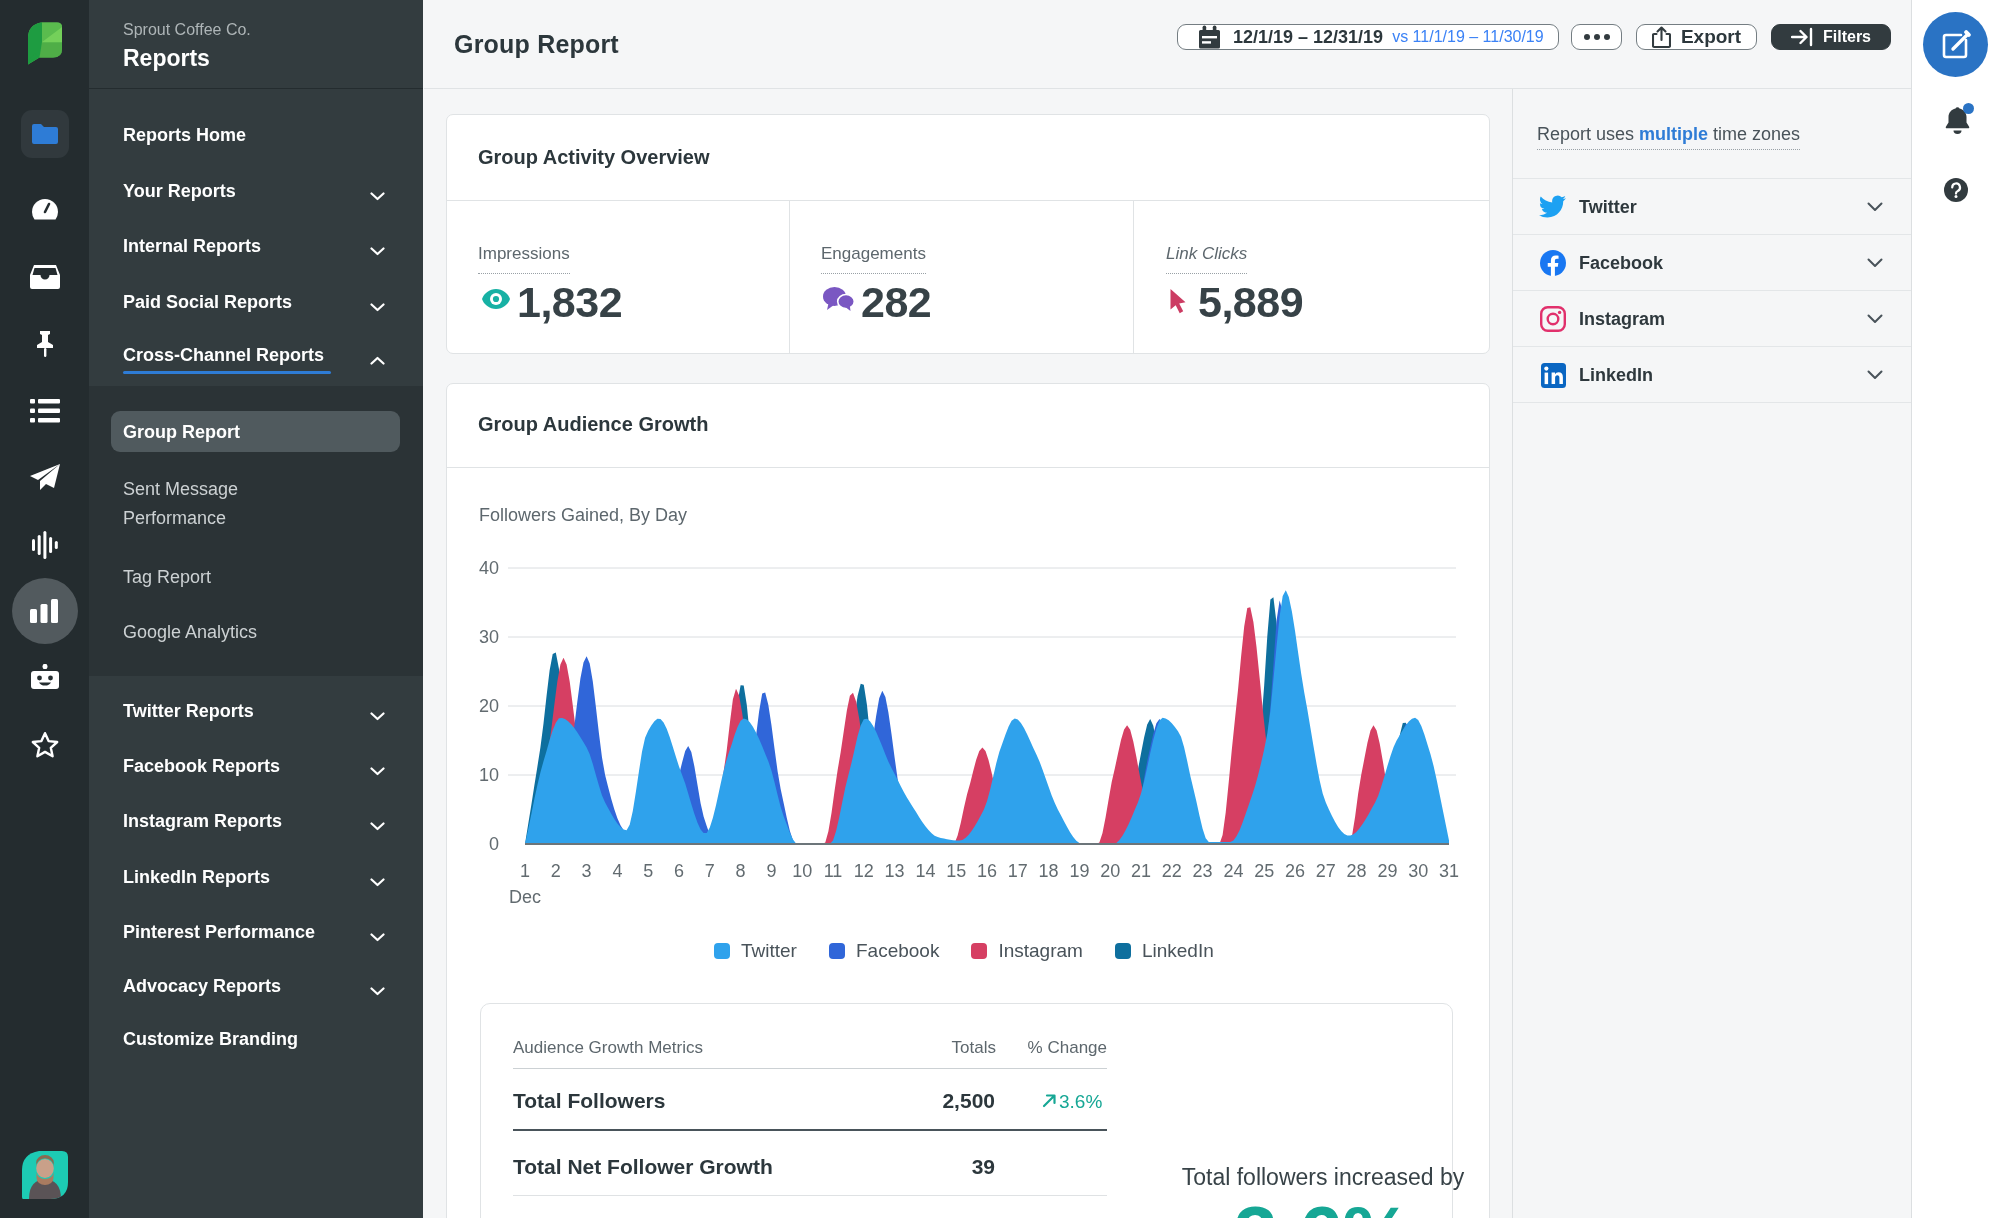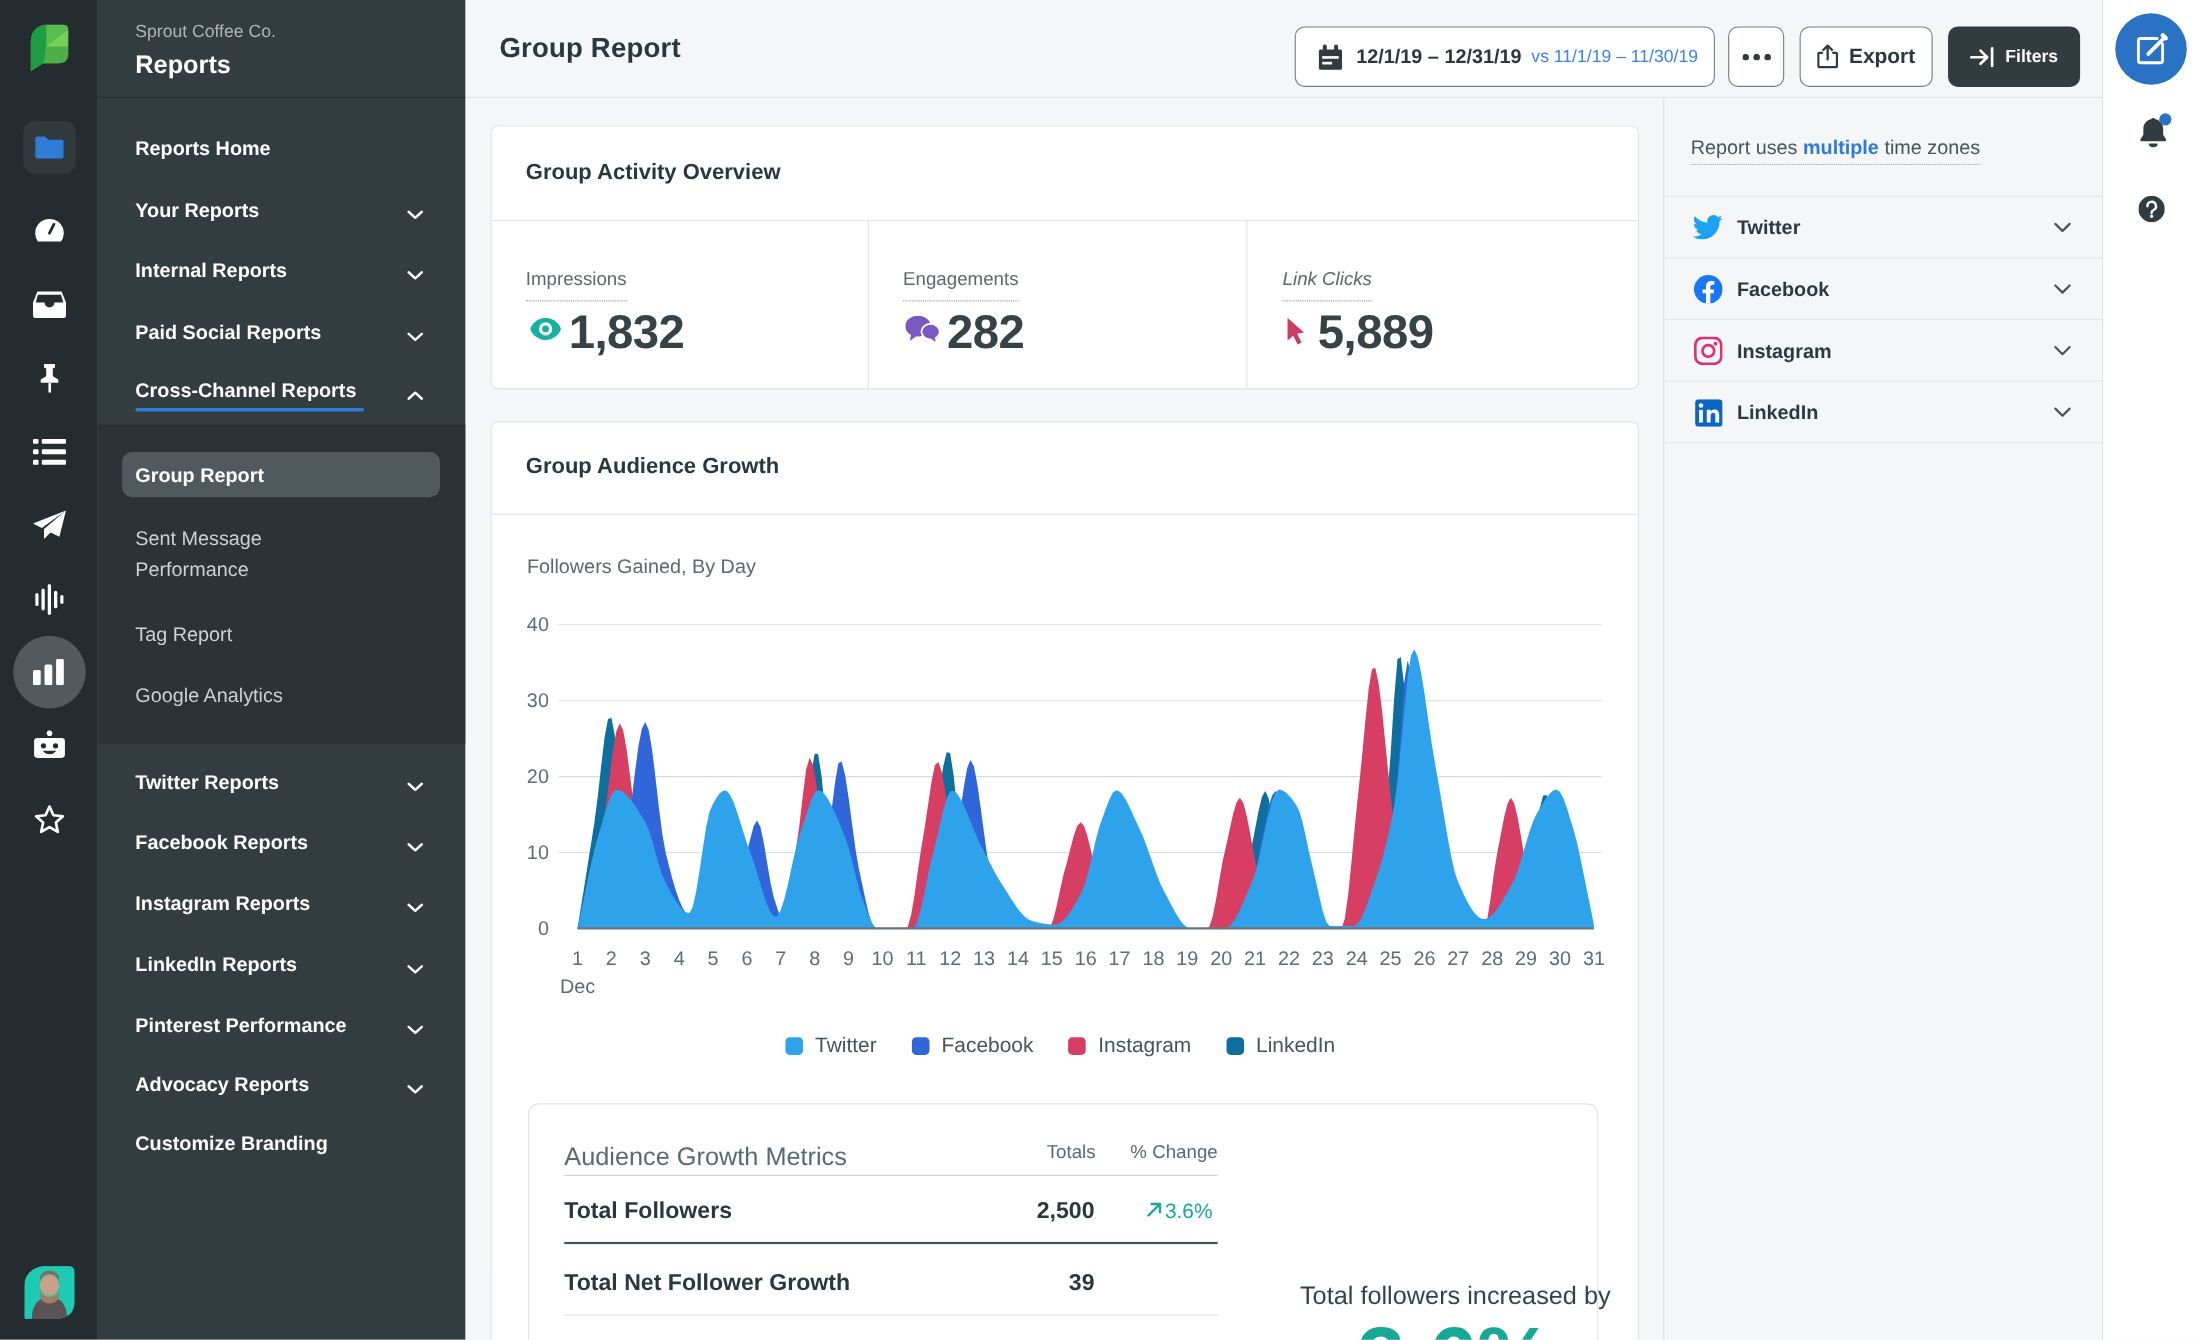--- a/index.html
+++ b/index.html
@@ -15,21 +15,21 @@
 #sbhead { position:absolute; left:0; top:0; width:334px; height:89px; border-bottom:1px solid #242c2f; }
 #sbsub  { position:absolute; left:0; top:386px; width:334px; height:290px; background:#2b3336; }
 .nav { position:absolute; left:123px; font-size:18px; font-weight:bold; color:#fff; }
 .nav2 { position:absolute; left:123px; font-size:18px; color:#ccd1d3; }
 
 
 #mainhead { left:424px; top:0; width:1487px; height:89px; border-bottom:1px solid #e0e3e5; }
 #vline1 { left:1512px; top:89px; width:1px; height:1129px; background:#dcdfe1; }
 #vline2 { left:1911px; top:0; width:1px; height:1218px; background:#dcdfe1; }
 h1 { position:absolute; left:454px; top:30px; font-size:25px; color:#2c373c; letter-spacing:0.2px; }
-.btn { position:absolute; top:24px; height:55px; background:#fff; border:1.5px solid #747d82; border-radius:9px; display:flex; align-items:center; white-space:nowrap;text-align:center; }
+.btn { position:absolute; top:24px; height:26px; background:#fff; border:1.5px solid #747d82; border-radius:9px; display:flex; align-items:center; white-space:nowrap;text-align:center; }
 #filtersbtn { background:#323b3f; border-color:#323b3f; color:#fff; }
 
 
 .card { position:absolute; background:#fff; border:1px solid #e0e3e5; border-radius:7px; }
 .cardtitle { position:absolute; font-size:20px; font-weight:bold; color:#2c373c; }
 .gray { color:#5d676d; }
 .metriclabel { position:absolute; font-size:17px; color:#5d676d; border-bottom:1px dotted #99a1a6; padding-bottom:9px; }
 .metricval { position:absolute; font-size:43px; font-weight:bold; color:#374247; letter-spacing:-0.5px; }
 
 
@@ -366,21 +366,21 @@
 </svg></div>
 
 <div class="abs" style="left:714px;top:940px;display:flex;gap:32px;font-size:19px;color:#49535a;white-space:nowrap;">
 <span style="display:flex;align-items:center;gap:11px;"><span style="width:16px;height:16px;border-radius:4px;background:#2fa2ec;"></span>Twitter</span>
 <span style="display:flex;align-items:center;gap:11px;"><span style="width:16px;height:16px;border-radius:4px;background:#3066d9;"></span>Facebook</span>
 <span style="display:flex;align-items:center;gap:11px;"><span style="width:16px;height:16px;border-radius:4px;background:#d63f63;"></span>Instagram</span>
 <span style="display:flex;align-items:center;gap:11px;"><span style="width:16px;height:16px;border-radius:4px;background:#0e6f9e;"></span>LinkedIn</span>
 </div>
 
 <div class="card" style="left:480px;top:1003px;width:973px;height:260px;border-radius:10px;"></div>
-<div class="abs gray" style="left:513px;top:1038px;font-size:23px;">Audience Growth Metrics</div>
+<div class="abs gray" style="left:513px;top:1038px;font-size:17px;">Audience Growth Metrics</div>
 <div class="abs gray" style="left:930px;top:1038px;font-size:17px;width:66px;text-align:right;">Totals</div>
 <div class="abs gray" style="left:1022px;top:1038px;font-size:17px;width:85px;text-align:right;">% Change</div>
 <div class="abs" style="left:513px;top:1068px;width:594px;height:1px;background:#ccd1d4;"></div>
 
 <div class="trow-label" style="left:513px;top:1089px;">Total Followers</div>
 <div class="trow-val" style="left:875px;top:1089px;width:120px;">2,500</div>
 <div class="abs" style="left:1042px;top:1091px;font-size:19px;color:#16a795;">
 <svg width="15" height="15" viewBox="0 0 15 15" style="margin-right:2px;">
       <g stroke="#16a795" stroke-width="2.2" fill="none" stroke-linecap="round" stroke-linejoin="round">
         <path d="M2 13 L12 3 M5 2.5 H12.5 V10"></path>

